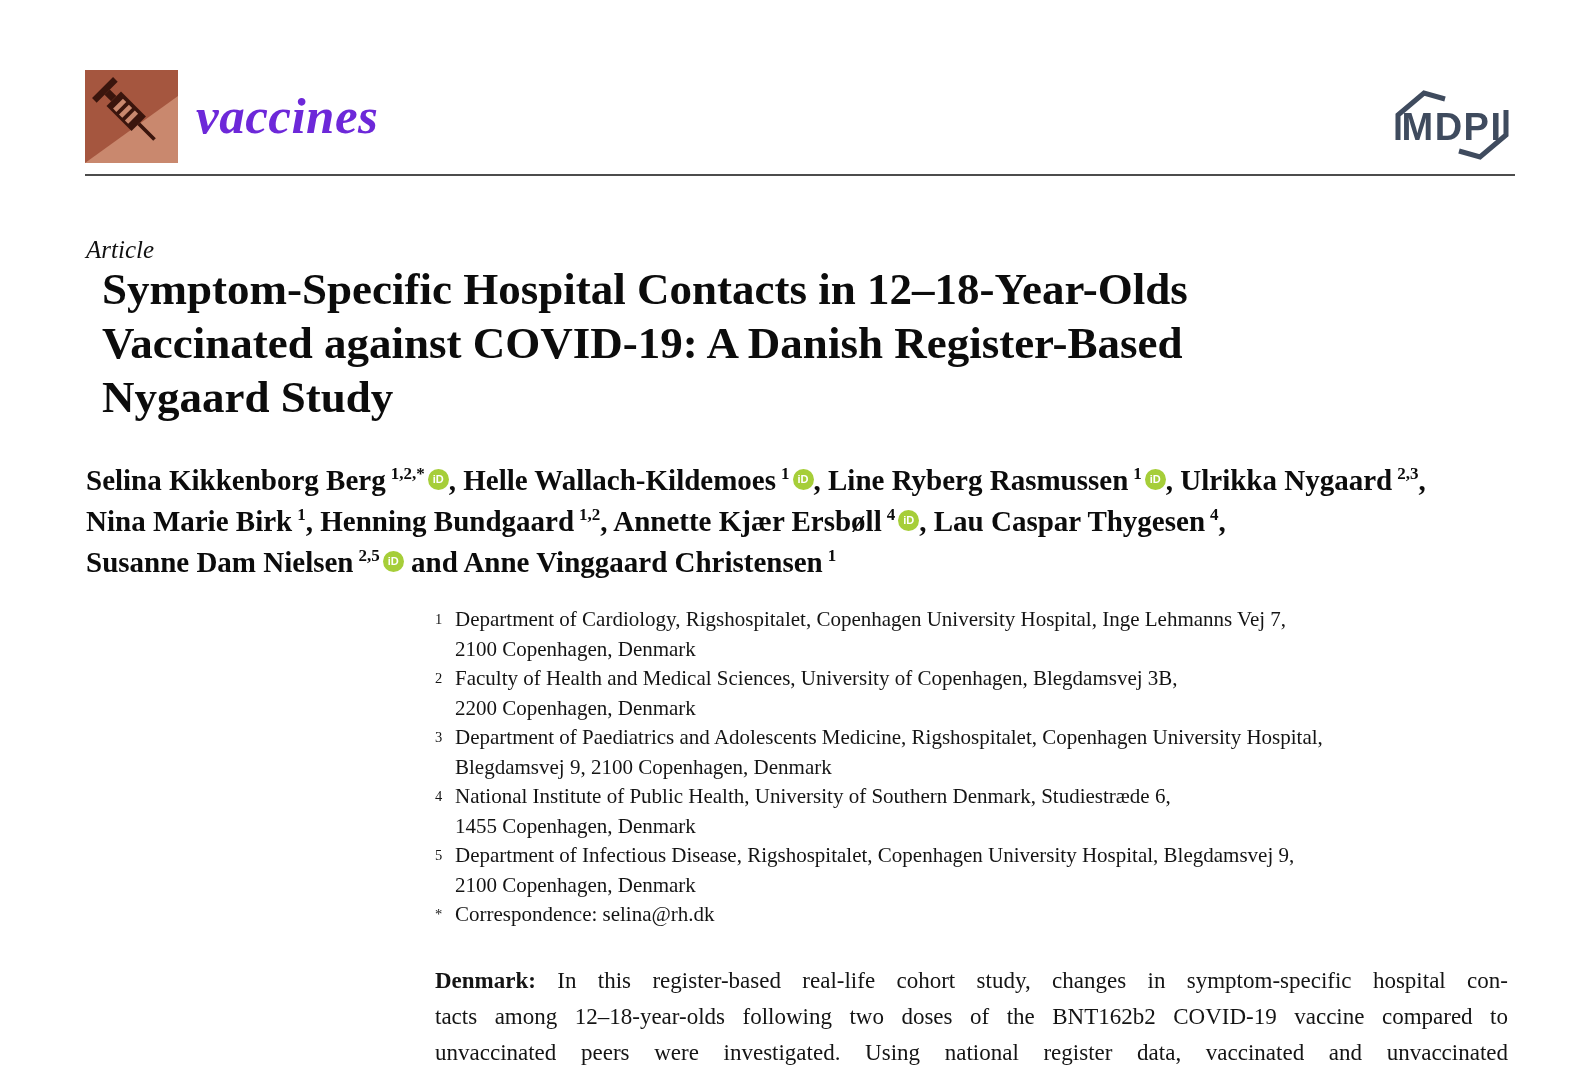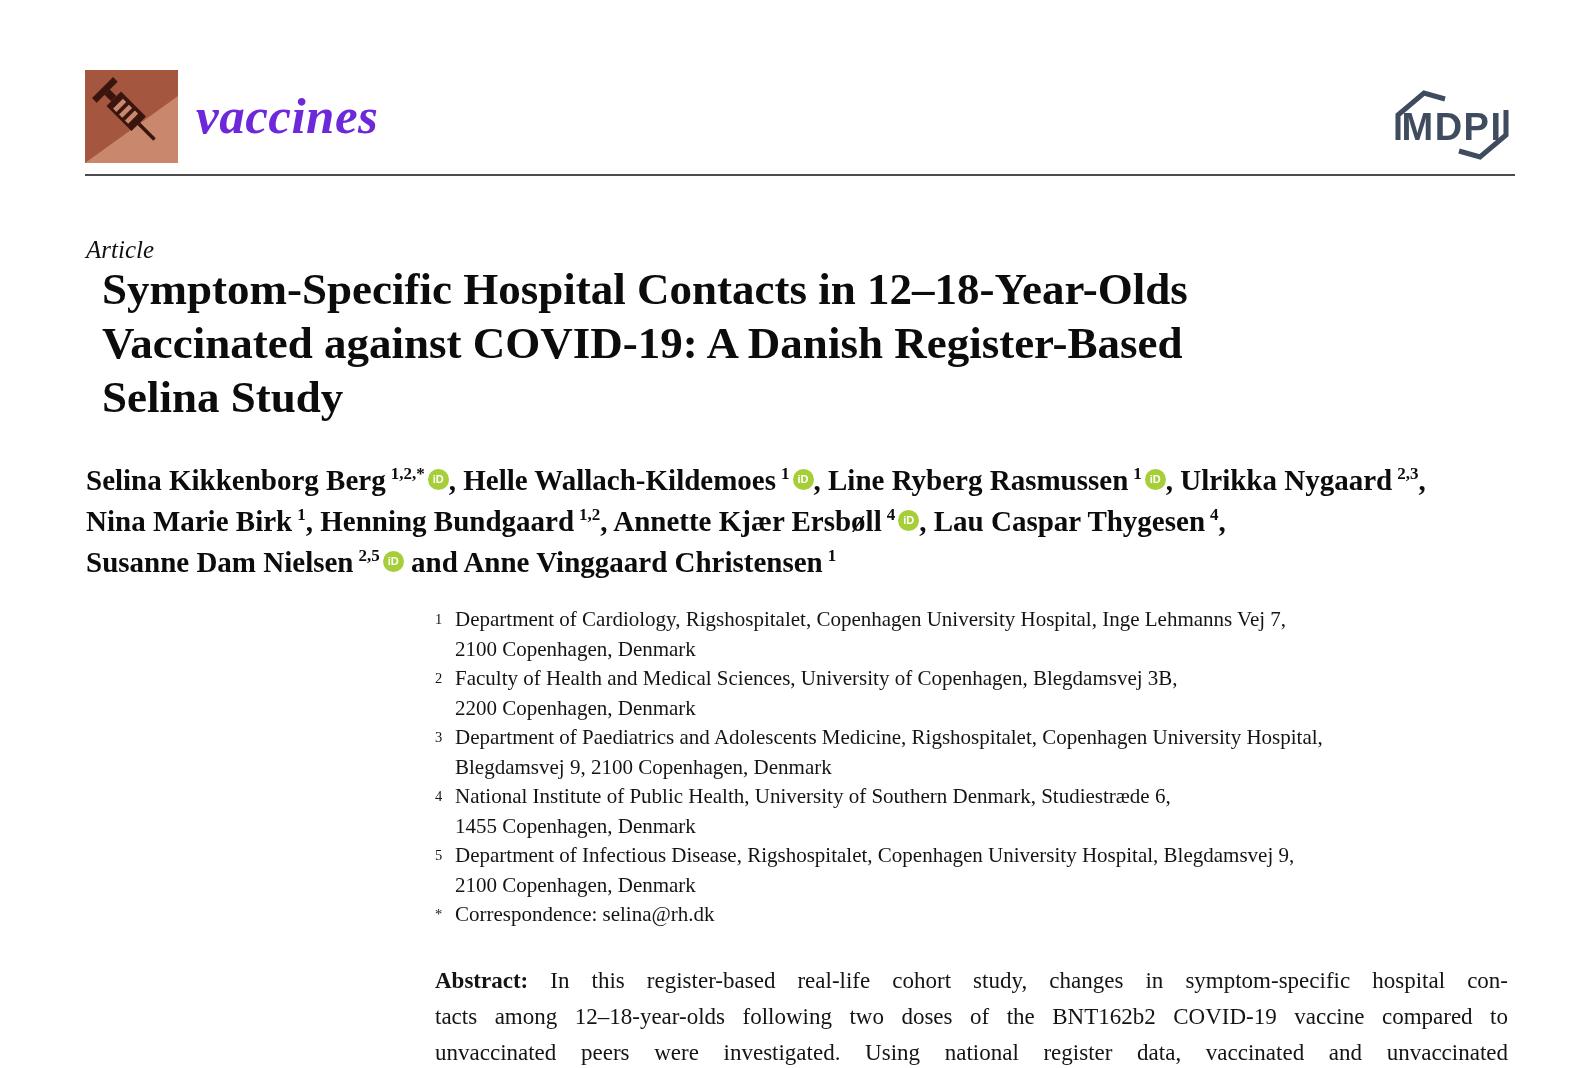--- a/index.html
+++ b/index.html
@@ -65,21 +65,21 @@
       <path d="M115 23 L115 48 L89 70 L68 64" fill="none" stroke="#3f4b5e" stroke-width="5"></path>
       <text x="61" y="53" text-anchor="middle" font-family="Liberation Sans, sans-serif" font-size="38" font-weight="bold" letter-spacing="1.5" fill="#3f4b5e">MDPI</text>
     </svg>
     <div class="rule"></div>
   </div>
 
   <div class="article-label">Article</div>
   <h1 class="title">
       <div>Symptom-Specific Hospital Contacts in 12–18-Year-Olds</div>
       <div>Vaccinated against COVID-19: A Danish Register-Based</div>
-      <div>Selina Study</div>
+      <div>Nygaard Study</div>
     </h1>
   <div class="authors">
       <div class="author-line"><span class="a-name">Selina Kikkenborg Berg</span><span class="a-sup">1,2,*</span><span class="orcid">iD</span><span>, </span><span class="a-name">Helle Wallach-Kildemoes</span><span class="a-sup">1</span><span class="orcid">iD</span><span>, </span><span class="a-name">Line Ryberg Rasmussen</span><span class="a-sup">1</span><span class="orcid">iD</span><span>, </span><span class="a-name">Ulrikka Nygaard</span><span class="a-sup">2,3</span><span>,</span></div>
       <div class="author-line"><span class="a-name">Nina Marie Birk</span><span class="a-sup">1</span><span>, </span><span class="a-name">Henning Bundgaard</span><span class="a-sup">1,2</span><span>, </span><span class="a-name">Annette Kjær Ersbøll</span><span class="a-sup">4</span><span class="orcid">iD</span><span>, </span><span class="a-name">Lau Caspar Thygesen</span><span class="a-sup">4</span><span>,</span></div>
       <div class="author-line"><span class="a-name">Susanne Dam Nielsen</span><span class="a-sup">2,5</span><span class="orcid">iD</span><span> and </span><span class="a-name">Anne Vinggaard Christensen</span><span class="a-sup">1</span></div>
     </div>
 
   <div class="meta">
       <div class="aff-row">
         <div class="aff-marker">1</div>
@@ -118,18 +118,18 @@
       </div>
       <div class="aff-row">
         <div class="aff-marker">*</div>
         <div class="aff-text">
           <div>Correspondence: selina@rh.dk</div>
         </div>
       </div>
     </div>
 
   <div class="abstract">
-      <div class="abs-line"><span class="abs-label">Abstract: </span>In this register-based real-life cohort study, changes in symptom-specific hospital con-</div>
+      <div class="abs-line"><span class="abs-label">Denmark: </span>In this register-based real-life cohort study, changes in symptom-specific hospital con-</div>
       <div class="abs-line">tacts among 12–18-year-olds following two doses of the BNT162b2 COVID-19 vaccine compared to</div>
       <div class="abs-line">unvaccinated peers were investigated. Using national register data, vaccinated and unvaccinated</div>
     </div>
 
 </div>
 
 </body></html>

